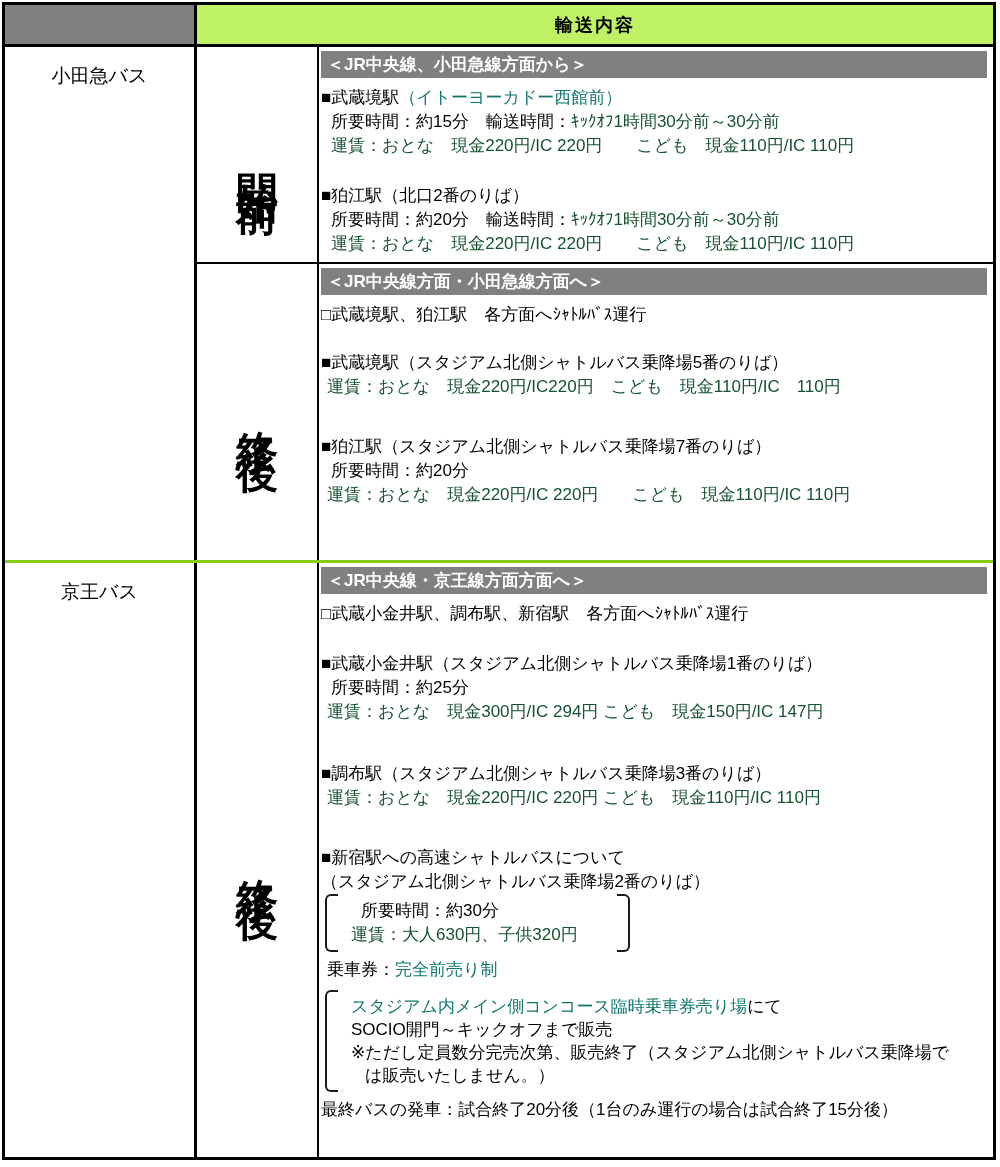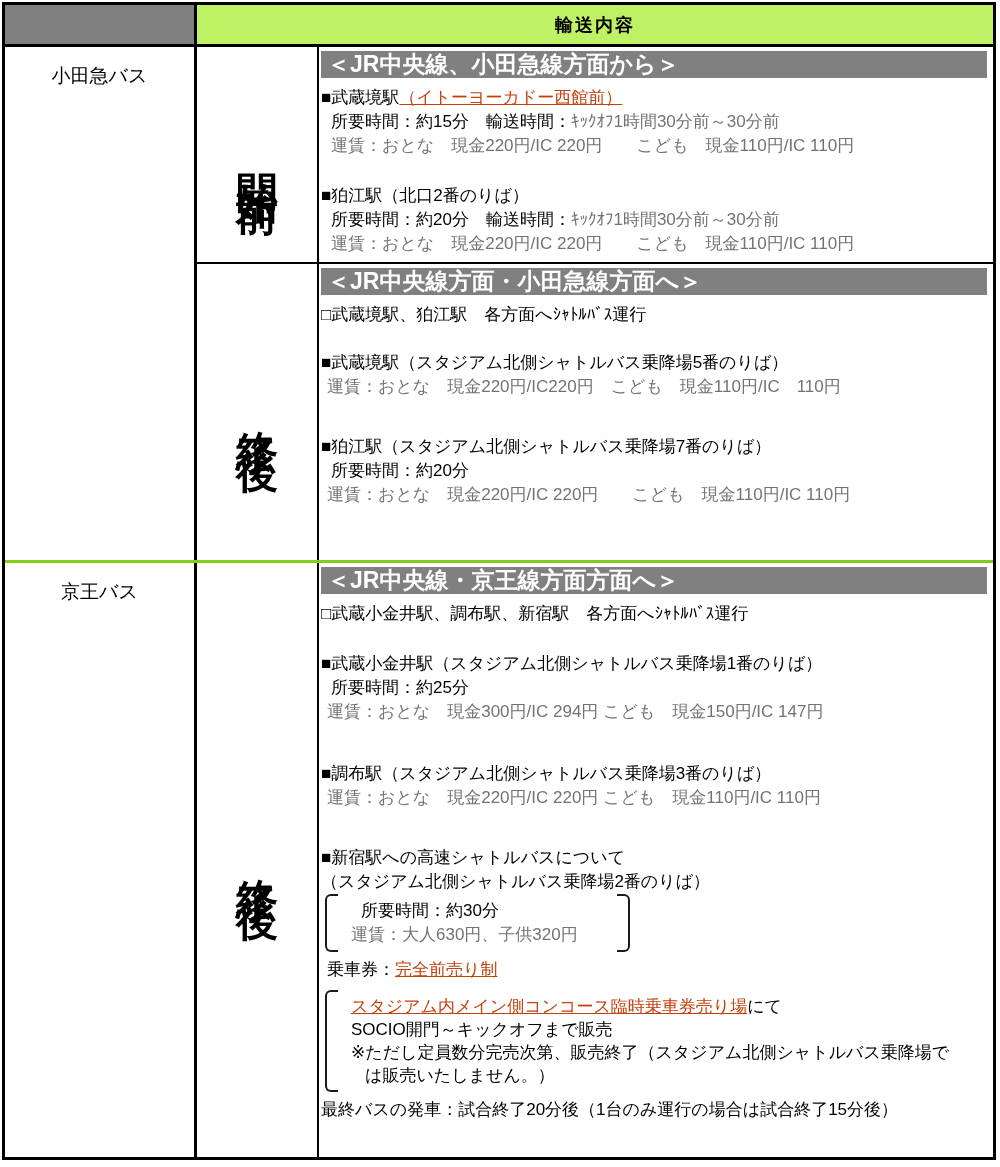--- a/index.html
+++ b/index.html
@@ -20,27 +20,27 @@
              font-size:19px; color:#000; grid-row:1 / 3; }
   .row-keio .op-cell { grid-row:auto; }
   .phase-cell { border-right:2px solid #000; display:flex; align-items:center; justify-content:center;
                 writing-mode:vertical-rl; text-orientation:upright; font-size:42px; font-weight:bold;
                 letter-spacing:10px; color:#000; }
   .phase-a { border-bottom:2px solid #000; }
   .content { padding:4px 6px 0 2px; overflow:hidden; font-size:17px; color:#000; }
   .content-a { border-bottom:2px solid #000; }
 
   .band { height:27px; line-height:27px; background:#808080; color:#fff; font-weight:bold;
-          font-size:23px; padding-left:6px; margin:0 0 8px 0; }
+          font-size:17px; padding-left:6px; margin:0 0 8px 0; }
   .line { line-height:24px; white-space:nowrap; }
   .ind1 { padding-left:10px; }
   .ind2 { padding-left:6px; }
   .gap26 { height:26px; } .gap24 { height:24px; } .gap36 { height:36px; } .gap38 { height:38px; }
-  .blue { color:#737373; }
-  .red  { color:#c2410c;text-decoration:underline; }
+  .blue { color:#14532d; }
+  .red  { color:#0f766e; }
 
   
   .bracket { position:relative; padding:5px 16px 5px 26px; margin-left:4px; }
   .bracket::before { content:""; position:absolute; left:0; top:0; bottom:0; width:11px;
                      border:2px solid #1a1a1a; border-right:none; border-radius:6px 0 0 6px; }
   .bracket::after  { content:""; position:absolute; right:0; top:0; bottom:0; width:11px;
                      border:2px solid #1a1a1a; border-left:none; border-radius:0 6px 6px 0; }
   .bracket1 { width:305px; }
   .bracket2 { width:720px; margin-top:8px; }
   .bracket2 .line { line-height:23px; white-space:normal; }

